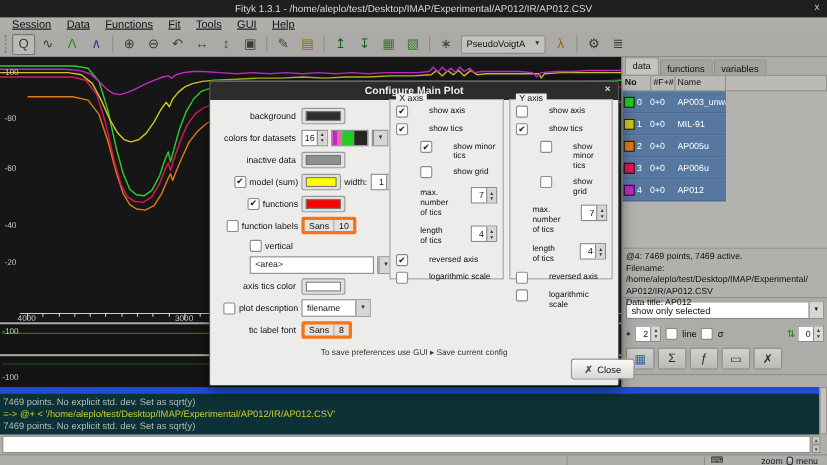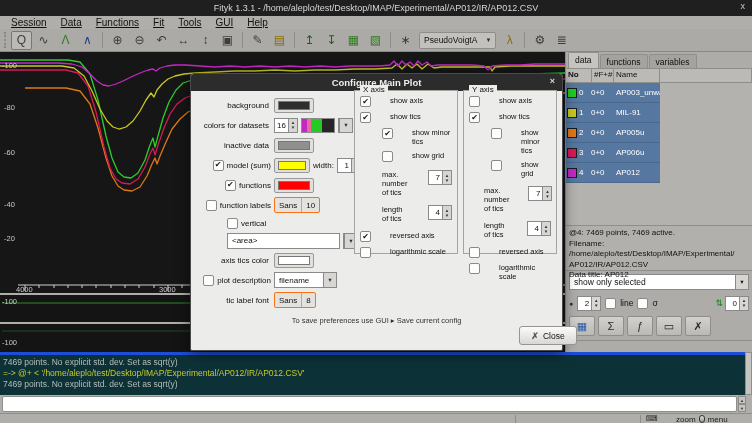--- a/index.html
+++ b/index.html
@@ -63,21 +63,21 @@
   .spin .val { min-width:13px; padding:0 2px; font-size:8px; display:flex; align-items:center; justify-content:flex-end; }
   .spin .arrows { width:9px; background:#d8d6d3; border-left:1px solid #8a8a8a;
     display:flex; flex-direction:column; align-items:center; justify-content:center; }
   .spin .arrows span { font-size:4.5px; line-height:5px; color:#333; }
   .combo { display:inline-flex; height:16px; border:1px solid #8a8a8a; background:#fff; flex:none; }
   .combo .cval { font-size:8px; padding:0 4px; display:flex; align-items:center;text-align:center; }
   .combo .arrowbtn { width:13px; background:#d8d6d3; border-left:1px solid #8a8a8a;
     display:flex; align-items:center; justify-content:center; font-size:5.5px; color:#333; }
   .strip { width:34px; height:15px; border:1px solid #8a8a8a; display:flex; overflow:hidden; flex:none; }
   .strip span { height:100%; }
-  .fbtn { display:inline-flex; height:16px; border:1px solid #f97316; background:#e4e2df; border-radius:2px;
+  .fbtn { display:inline-flex; height:16px; border:3px solid #f97316; background:#e4e2df; border-radius:2px;
     font-size:8px; align-items:center; flex:none; }
   .fbtn span { padding:0 4px; display:flex; align-items:center; height:100%; }
   .fbtn span + span { border-left:1px solid #aaa; }
   .gbox { position:absolute; border:1px solid #a6a4a1; border-radius:0; background:#ececea; }
   .gbox .legend { position:absolute; top:-6px; left:5px; background:#ececea; padding:0 3px; font-size:8px; }
   .gr { display:flex; gap:19px; margin:5px 5px; font-size:7.5px; }
   .gr.ind { margin-left:15px;padding-left:12px; }
   .gr .grow { flex:1; }
   .dlg-note { position:absolute; left:0; top:242px; width:100%; text-align:center; font-size:7.5px; color:#333; }
   .dlg-closebtn { position:absolute; left:328px; top:252px; width:58px; height:19px;
@@ -111,39 +111,39 @@
   .ctrl-row { display:flex; align-items:center; gap:4px; padding:2px 3px; height:20px; font-size:8.5px; }
   .ctrl-row .right { margin-left:auto; display:flex; align-items:center; gap:2px; }
   .psz-icon { font-size:7px; color:#333; }
   .shift-icon { font-size:9px; color:#0a8a0a; }
   .btn-row { display:flex; gap:3px; padding:3px 3px 4px 3px; border-bottom:1px solid #908e8b; }
   .sbtn { width:26px; height:20px; background:linear-gradient(#d3d1ce,#bbb9b6); border:1px solid #8f8d8a;
     border-radius:2px; display:flex; align-items:center; justify-content:center; font-size:11px; color:#2a2a2a; }
   .sbtn.multicolor { color:#2a5caa; }
   
   .console { position:absolute; top:352px; left:0; width:745px; height:43px;
-    background:#0c3237; border-top:3px solid #1d4ed8; padding:2px 3px; font-size:8.5px; line-height:11px; }
+    background:#0c3237; border-top:6px solid #1d4ed8; padding:2px 3px; font-size:8.5px; line-height:11px; }
   .c-info { color:#b7bcb7; }
   .c-cmd { color:#c9c92e; }
   .console-scroll { position:absolute; top:352px; left:745px; width:7px; height:43px;
     background:#c6c4c1; border:1px solid #8f8d8a; }
   
   .cmdline { position:absolute; top:396px; left:2px; width:735px; height:16px;
     background:#fff; border:1px solid #8f8d8a; border-radius:2px; font-size:9px; padding:0 3px; outline:none;
     font-family:"Liberation Sans",sans-serif; }
   .cmd-spin { position:absolute; top:396px; left:738px; width:8px; height:16px;
     display:flex; flex-direction:column; }
   .cmd-spin span { flex:1; background:#c6c4c1; border:1px solid #8f8d8a; font-size:4px;
     display:flex; align-items:center; justify-content:center; color:#333; }
   
   .statusbar { position:absolute; top:413px; left:0; width:752px; height:10px;
     border-top:1px solid #8f8d8a; background:#b0aeab; font-size:8px; color:#222; }
   .sb-sep { position:absolute; top:1px; width:1px; height:9px; background:#8f8d8a; }
   .sb-kbd { position:absolute; left:646px; top:0; font-size:8px; }
-  .sb-hints { position:absolute; left:676px; top:0; display:flex; align-items:center; gap:3px; height:10px; }
+  .sb-hints { position:absolute; left:692px; top:0; display:flex; align-items:center; gap:3px; height:10px; }
   .mouse-ico { display:inline-block; width:6px; height:8px; border:1px solid #333; border-radius:3px;
     background:linear-gradient(#ddd,#999); }
 </style>
 </head>
 <body>
 
 <div class="titlebar">
   <span>Fityk 1.3.1 - /home/aleplo/test/Desktop/IMAP/Experimental/AP012/IR/AP012.CSV</span>
   <span class="wclose">x</span>
 </div>

